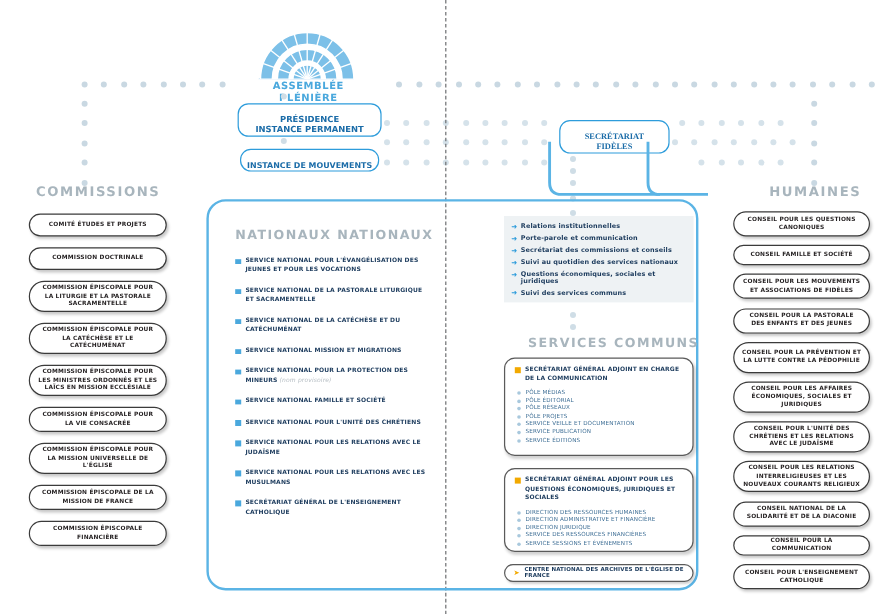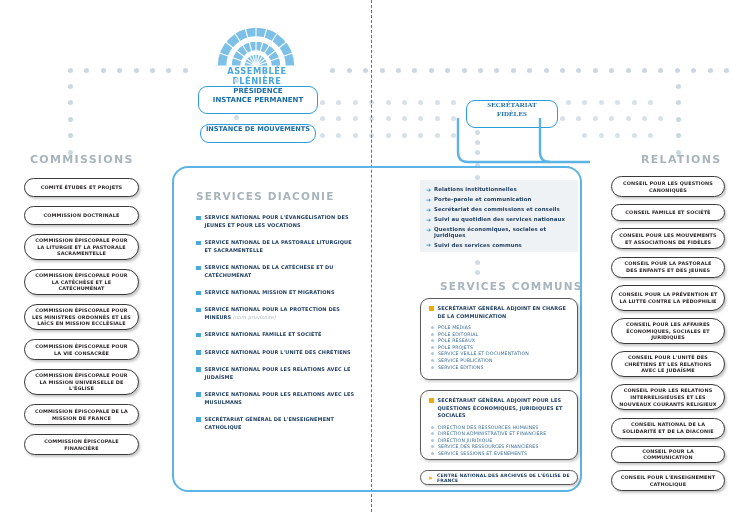--- a/index.html
+++ b/index.html
@@ -36,21 +36,21 @@
 
   .assemblee{
     position:absolute;left:204px;top:66px;width:106px;
     text-align:center;font-size:8.3px;font-weight:bold;letter-spacing:.5px;
     color:#4aa8dd;font-family:"DejaVu Sans", sans-serif;
   }
 
   
   .bluepill{
     position:absolute;border:1.4px solid #2d9cdb;border-radius:9px;
-    background:#ffffff;display:flex;align-items:flex-start;justify-content:center;
+    background:#ffffff;display:flex;align-items:flex-end;justify-content:center;
     text-align:center;color:#1b6ca8;font-weight:bold;
     font-family:"DejaVu Sans", sans-serif;line-height:1.25;
   }
   #presidence{left:198px;top:86px;width:118px;height:26px;font-size:7px;}
   #instance{left:200px;top:124px;width:114px;height:17px;font-size:6.6px;}
   #secgen{left:466px;top:100px;width:90px;height:26px;font-size:7px;font-family:Liberation Serif, serif;}
 
   .minidot{position:absolute;width:5px;height:5px;border-radius:50%;background:#cfdde6;}
 
   
@@ -314,21 +314,21 @@
       <div>FIDÈLES</div>
     </div>
   </div>
 
   <svg style="position:absolute;left:440px;top:118px;width:150px;height:60px;">
     <path d="M18 0 L18 34 Q18 44 28 44 L150 44" fill="none" stroke="#5bb4e5" stroke-width="2.4"></path>
     <path d="M100 0 L100 34 Q100 44 110 44" fill="none" stroke="#5bb4e5" stroke-width="2.4"></path>
   </svg>
 
   <div class="colhead" id="head-commissions">COMMISSIONS</div>
-  <div class="colhead" id="head-conseils">RELATIONS</div>
+  <div class="colhead" id="head-conseils">HUMAINES</div>
 
   <div id="mainpanel"></div>
 
   <div id="commissions-col">
       <div class="capsule" style="left: 24px; top: 178px; width: 115px; height: 19px;">
         <span>COMITÉ ÉTUDES ET PROJETS</span>
       </div>
       <div class="capsule" style="left: 24px; top: 206px; width: 115px; height: 19px;">
         <span>COMMISSION DOCTRINALE</span>
       </div>
@@ -384,21 +384,21 @@
         <span>CONSEIL NATIONAL DE LA SOLIDARITÉ ET DE LA DIACONIE</span>
       </div>
       <div class="capsule" style="left: 611px; top: 445.8px; width: 114px; height: 17px;">
         <span>CONSEIL POUR LA COMMUNICATION</span>
       </div>
       <div class="capsule" style="left: 611px; top: 470px; width: 114px; height: 21px;">
         <span>CONSEIL POUR L'ENSEIGNEMENT CATHOLIQUE</span>
       </div>
     </div>
 
-  <div class="paneltitle" id="title-sn">SERVICES DIACONIE</div>
+  <div class="paneltitle" id="title-sn">NATIONAUX NATIONAUX</div>
   <div id="sn-list">
       <div class="sn-item">
         <span class="sq"></span>
         <span class="sn-text">SERVICE NATIONAL POUR L'ÉVANGÉLISATION DES JEUNES ET POUR LES VOCATIONS</span>
       </div>
       <div class="sn-item">
         <span class="sq"></span>
         <span class="sn-text">SERVICE NATIONAL DE LA PASTORALE LITURGIQUE ET SACRAMENTELLE</span>
       </div>
       <div class="sn-item">

